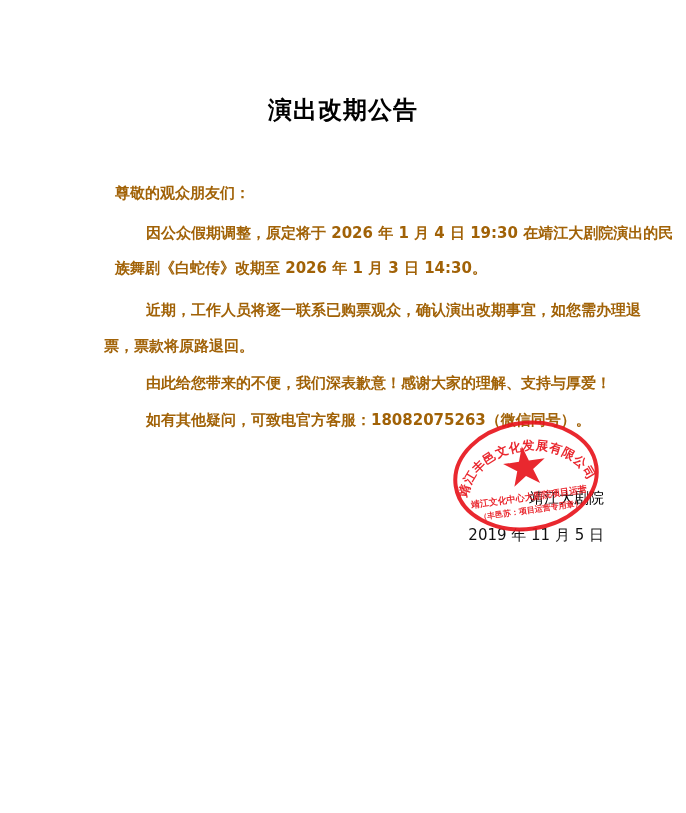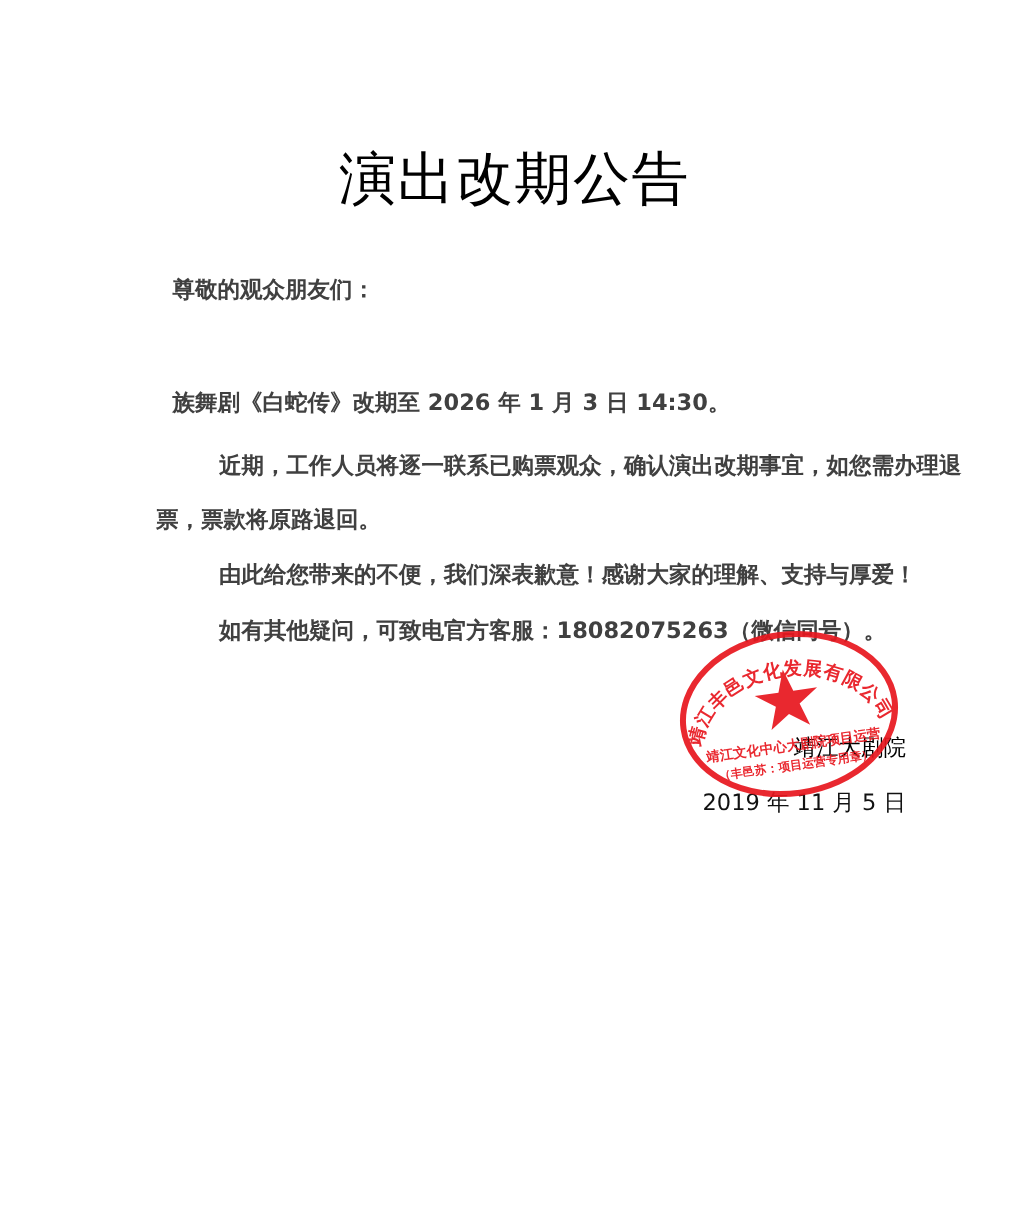--- a/index.html
+++ b/index.html
@@ -20,30 +20,30 @@
       left: 0; top: 0;
       width: 686px; height: 813px;
       background: #ffffff;
     }
     .title {
       position: absolute;
       top: 94px;
       left: 0;
       width: 686px;
       text-align: center;
-      font-size: 38px;
-      font-weight: normal;
+      font-size: 24px;
+      font-weight: bold;
       letter-spacing: 1px;
       color: #000000;
     }
     .line {
       position: absolute;
       font-size: 15px;
       font-weight: bold;
-      color: #404040;
+      color: #a16207;
       white-space: nowrap;
       line-height: 20px;
     }
     .salutation { top: 183px; left: 115px; }
     .p1a { top: 223px; left: 146px; }
     .p1b { top: 258px; left: 115px; }
     .p2a { top: 300px; left: 146px; }
     .p2b { top: 336px; left: 104px; }
     .p3  { top: 373px; left: 146px; }
     .p4  { top: 410px; left: 146px; }
@@ -76,20 +76,21 @@
   </style>
 </head>
 <body>
 
 <div class="page">
 
   <div class="title">演出改期公告</div>
 
   <div class="line salutation">尊敬的观众朋友们：</div>
 
+  <div class="line p1a">因公众假期调整，原定将于 2026 年 1 月 4 日 19:30 在靖江大剧院演出的民</div>
   <div class="line p1b">族舞剧《白蛇传》改期至 2026 年 1 月 3 日 14:30。</div>
 
   <div class="line p2a">近期，工作人员将逐一联系已购票观众，确认演出改期事宜，如您需办理退</div>
   <div class="line p2b">票，票款将原路退回。</div>
 
   <div class="line p3">由此给您带来的不便，我们深表歉意！感谢大家的理解、支持与厚爱！</div>
 
   <div class="line p4">如有其他疑问，可致电官方客服：18082075263（微信同号）。</div>
 
   <div class="signature">靖江大剧院</div>

